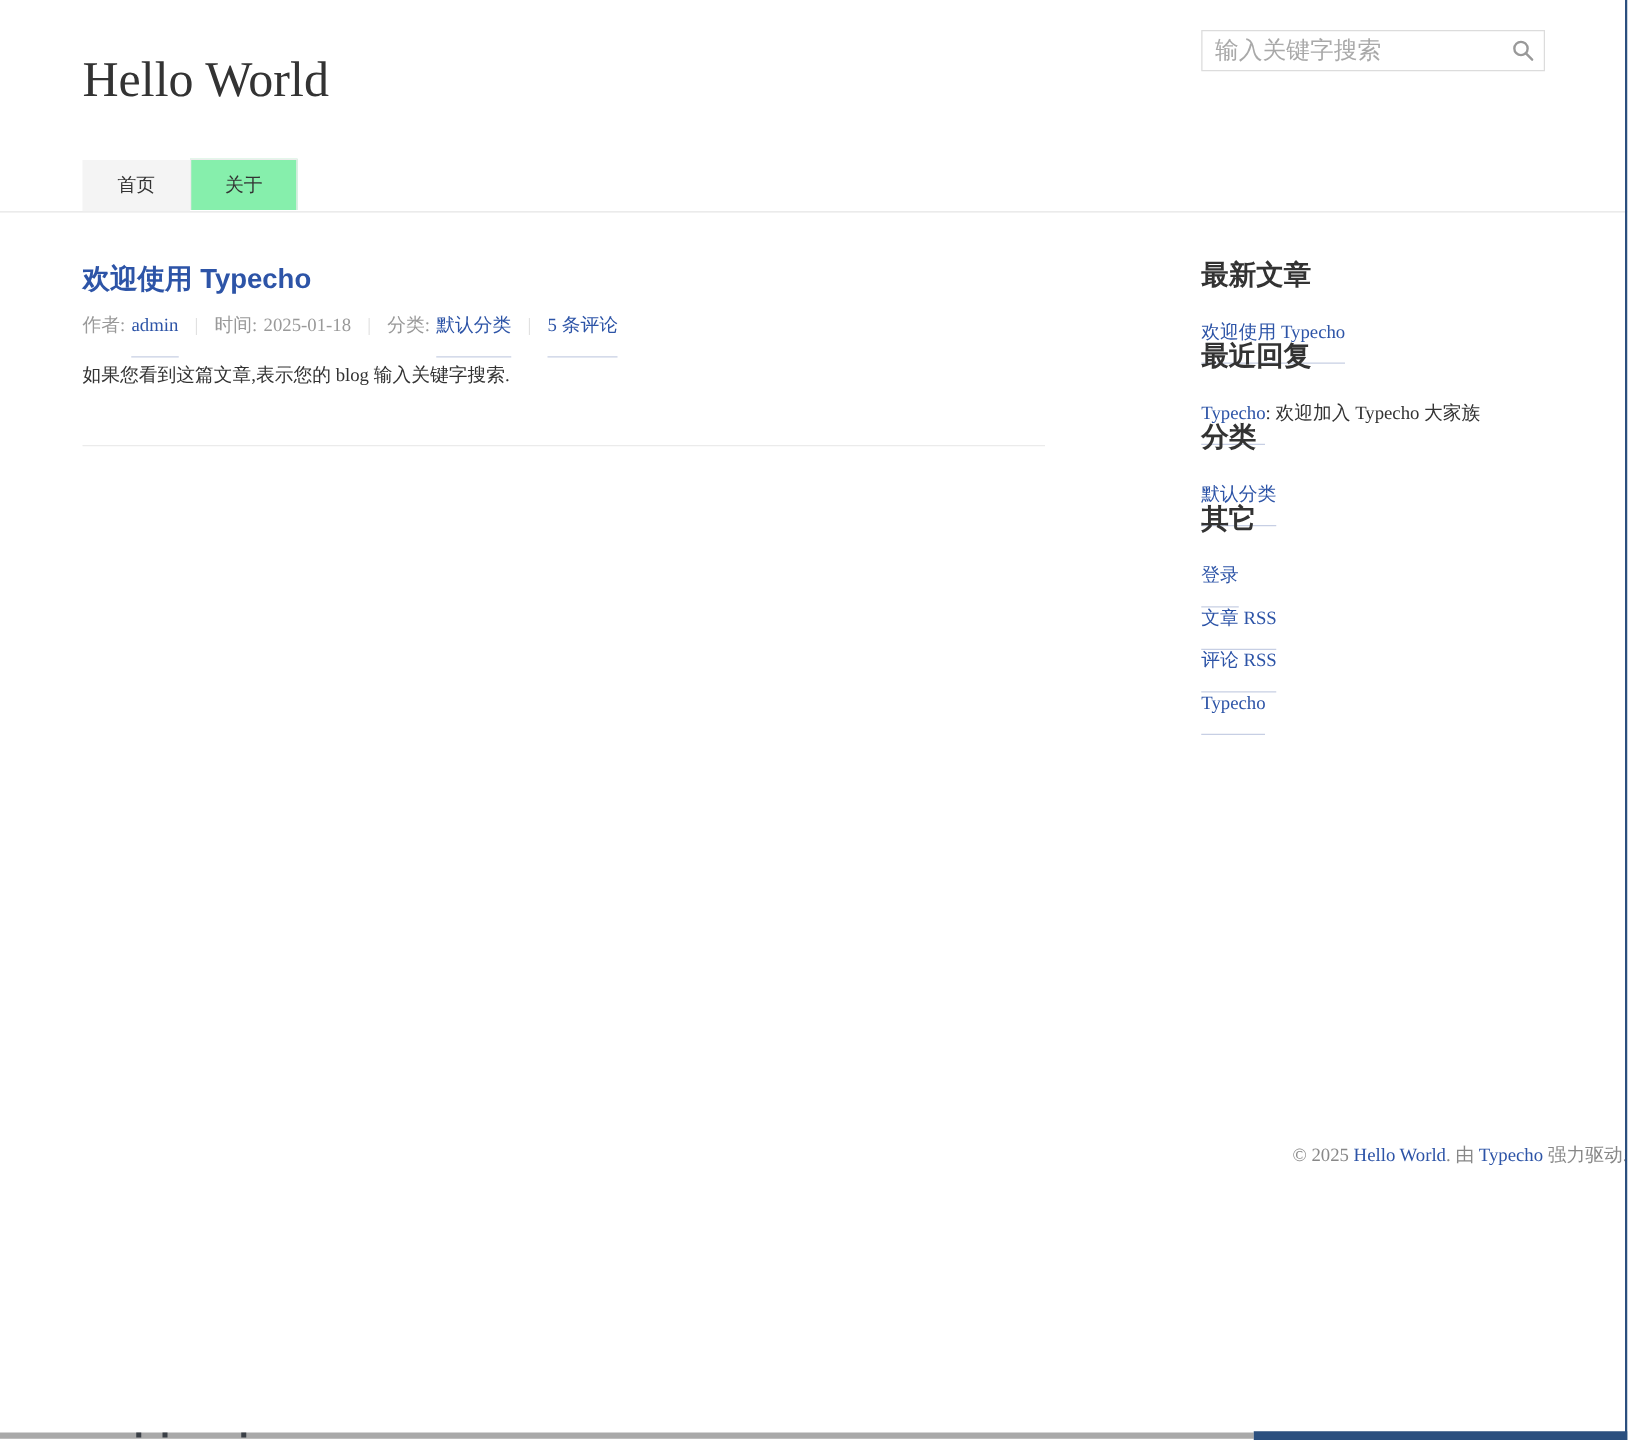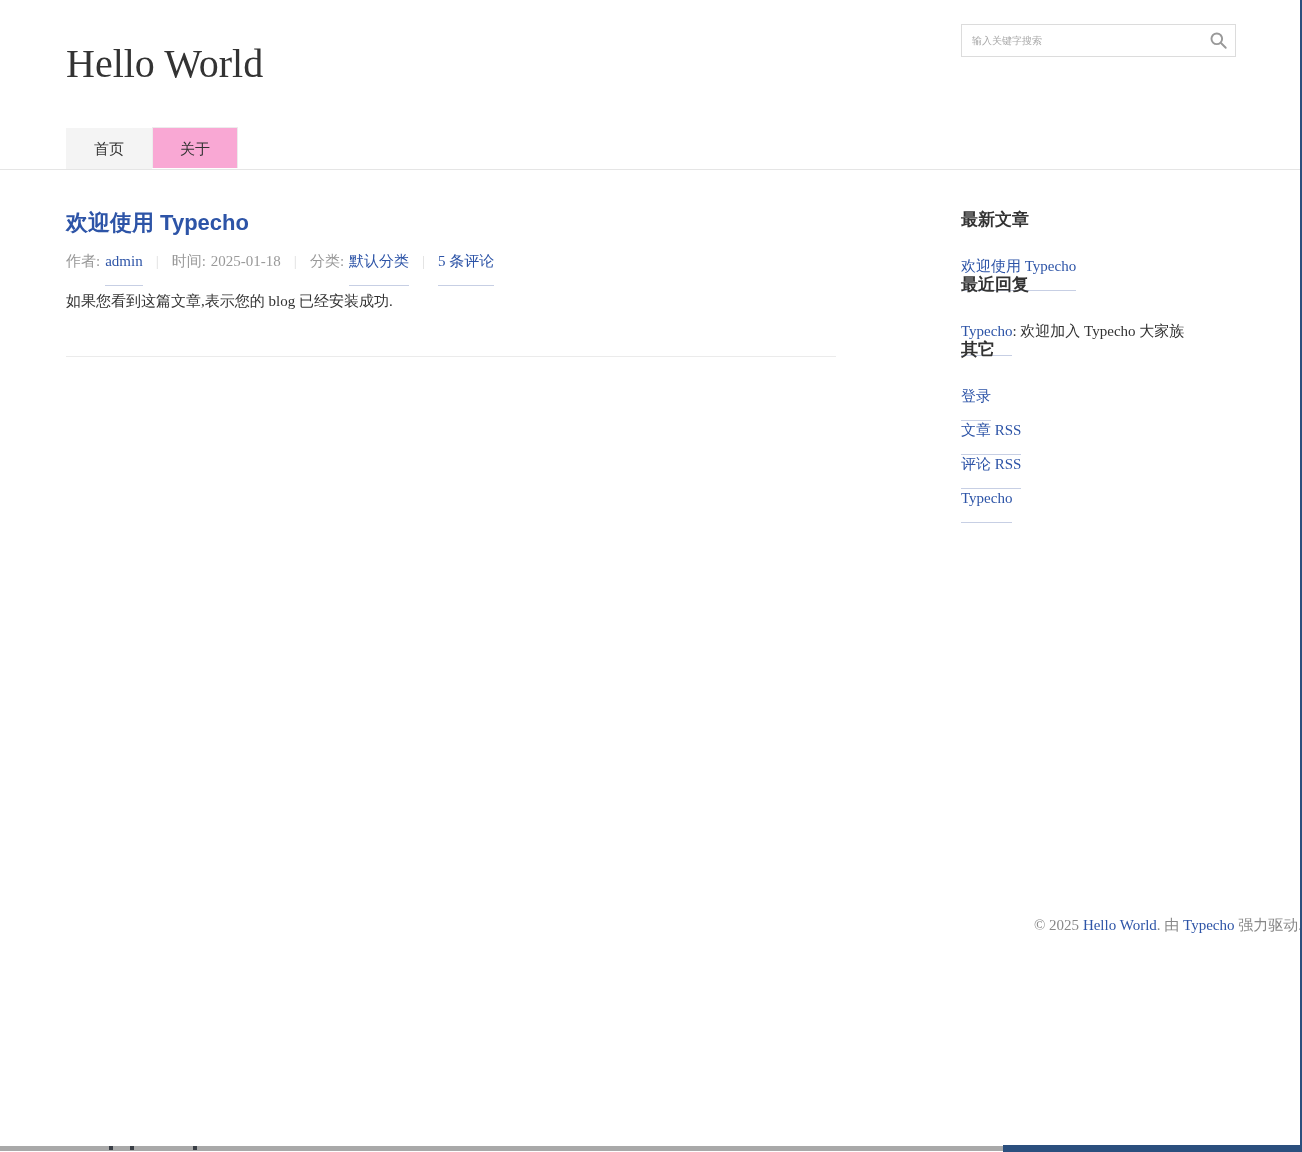--- a/index.html
+++ b/index.html
@@ -17,30 +17,30 @@
     margin:0;font-family:"Liberation Serif","DejaVu Serif",serif;
     font-weight:normal;font-size:40px;line-height:48px;color:#333;
   }
   .site-description{
     margin:6px 0 0 0;font-family:"Liberation Serif","DejaVu Serif",serif;
     font-style:italic;font-size:17px;line-height:22px;color:#999;
   }
   .search-form{position:absolute;top:24px;right:0;width:275px;height:33px;}
   .search-input{
     box-sizing:border-box;width:100%;height:33px;border:1px solid #dcdcdc;
-    background:#fff;padding:0 36px 0 10px;font-size:10px;color:#333;outline:none;
+    background:#fff;padding:0 36px 0 10px;font-size:19px;color:#333;outline:none;
     font-family:"Liberation Sans","DejaVu Sans",sans-serif;
   }
   .search-input::placeholder{color:#a9a9a9;opacity:1;}
   .search-icon{position:absolute;right:8px;top:7px;width:19px;height:19px;cursor:pointer;}
   .main-nav{margin-top:39px;font-size:0;}
   .nav-tab{
     display:inline-block;width:86px;height:41px;line-height:41px;text-align:center;
     font-size:15px;color:#333;text-decoration:none;cursor:pointer;box-sizing:border-box;
-    background:#f9a8d4;border:1px solid #ececec;border-bottom:none;
+    background:#86efac;border:1px solid #ececec;border-bottom:none;
   }
   .nav-tab.active{background:#f4f4f4;border:none;}
 
   
   .main-row{
     display:flex;align-items:flex-start;box-sizing:border-box;
     padding-top:40px;min-height:746px;
   }
   .main-col{width:770px;}
   .side-col{width:275px;margin-left:125px;}
@@ -60,21 +60,21 @@
   }
   .post-body{
     margin:22px 0 0 0;font-size:15px;line-height:19px;color:#333;
     font-family:"Liberation Serif","DejaVu Serif",serif;
   }
   .post-divider{border:none;border-top:1px solid #ebebeb;margin:45px 0 0 0;}
 
   
   .widget{}
   .widget:first-child{margin-top:0;}
-  .widget-title{margin:0 0 27px 0;font-size:17px;line-height:20px;font-weight:bold;color:#333;}
+  .widget-title{margin:0 0 27px 0;font-size:22px;line-height:20px;font-weight:bold;color:#333;}
   .widget ul{list-style:none;margin:0;padding:0;}
   .widget li{
     font-size:15px;line-height:18px;margin-bottom:16px;
     font-family:"Liberation Serif","DejaVu Serif",serif;color:#333;
   }
   .widget li:last-child{margin-bottom:0;}
   .reply-text{white-space:pre-wrap;}
 
   
   .site-footer{
@@ -119,21 +119,21 @@
   <main class="main-col">
     <article>
       <h2 class="post-title">
         <a>欢迎使用 Typecho</a>
       </h2>
 
       <div class="post-meta">
         <span class="lbl">作者:</span><a class="quiet-link">admin</a><span class="sep">|</span><span class="lbl">时间:</span><span>2025-01-18</span><span class="sep">|</span><span class="lbl">分类:</span><a class="quiet-link">默认分类</a><span class="sep">|</span><a class="quiet-link">5 条评论</a>
       </div>
 
-      <p class="post-body">如果您看到这篇文章,表示您的 blog 已经安装成功.</p>
+      <p class="post-body">如果您看到这篇文章,表示您的 blog 输入关键字搜索.</p>
 
       <hr class="post-divider">
     </article>
   </main>
 
   <aside class="side-col">
 
     <section class="widget">
       <h3 class="widget-title">最新文章</h3>
       <ul>
@@ -145,20 +145,28 @@
 
     <section class="widget">
       <h3 class="widget-title">最近回复</h3>
       <ul>
         <li>
           <a class="quiet-link">Typecho</a><span class="reply-text">: 欢迎加入 Typecho 大家族</span>
         </li>
       </ul>
     </section>
 
+    <section class="widget">
+      <h3 class="widget-title">分类</h3>
+      <ul>
+        <li>
+          <a class="quiet-link">默认分类</a>
+        </li>
+      </ul>
+    </section>
 
 
     <section class="widget">
       <h3 class="widget-title">其它</h3>
       <ul>
         <li>
           <a class="quiet-link">登录</a>
         </li>
         <li>
           <a class="quiet-link">文章 RSS</a>

